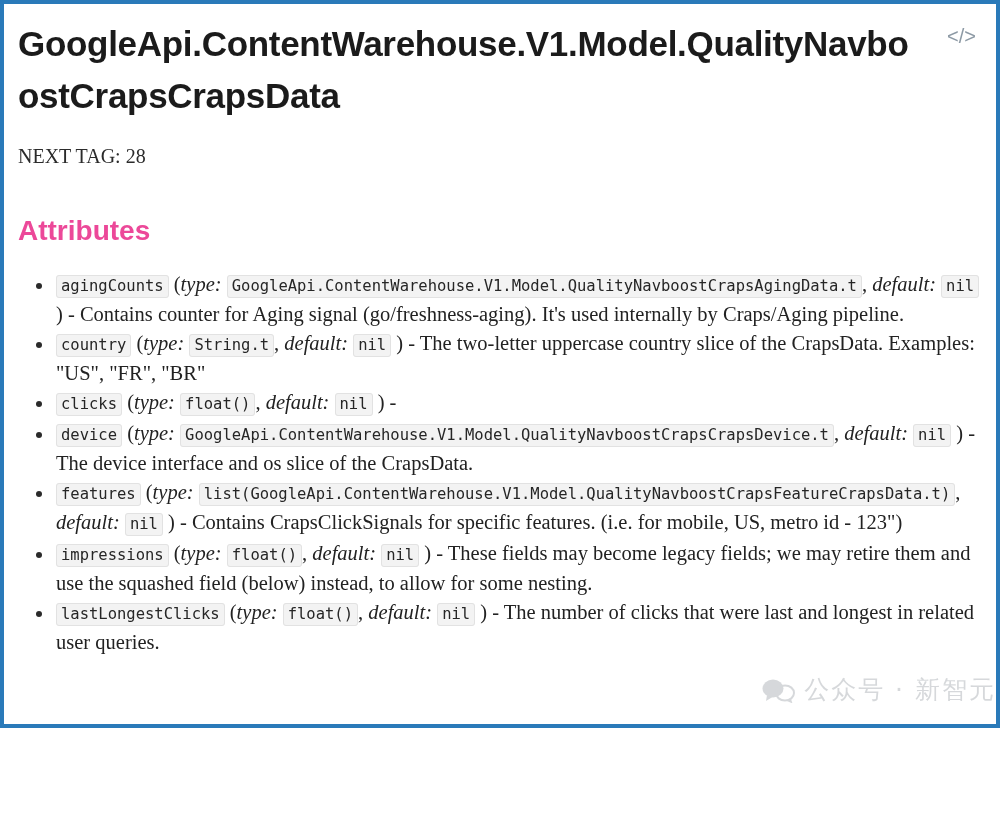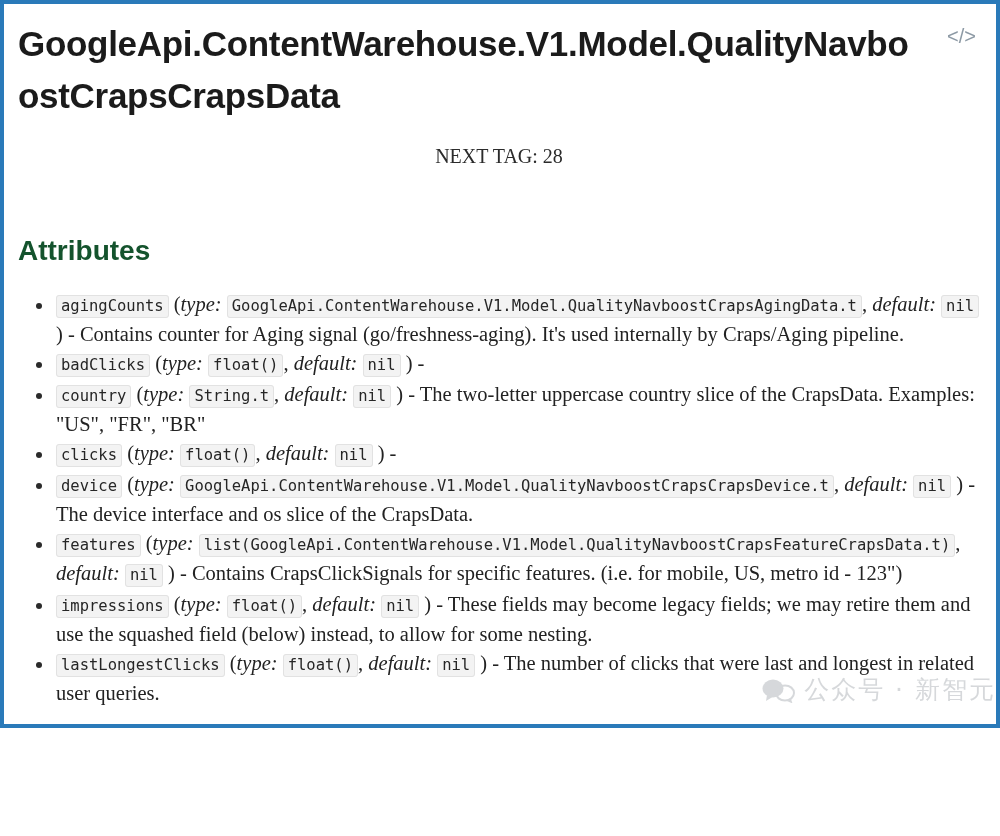--- a/index.html
+++ b/index.html
@@ -57,31 +57,30 @@
     line-height: 1;
     user-select: none;
   }
 
   
   .next-tag {
     margin: 20px 0 0 0;
     font-size: 20px;
     line-height: 28px;
     color: #2b2b2b;
-    text-align: center;
   }
 
   
   h2.section-heading {
-    margin: 64px 0 0 0;
+    margin: 44px 0 0 0;
     font-family: "Liberation Sans", "DejaVu Sans", sans-serif;
     font-weight: bold;
     font-size: 28px;
     line-height: 34px;
-    color: #14532d;
+    color: #ec4899;
   }
 
   
   ul.attr-list {
     margin: 22px 0 0 0;
     padding: 0 0 0 38px;
     list-style: none;
   }
   ul.attr-list > li {
     position: relative;
@@ -154,21 +153,20 @@
       <h1 class="page-title">GoogleApi.ContentWarehouse.V1.Model.QualityNavboostCrapsCrapsData</h1>
       <span class="code-link-icon">&lt;/&gt;</span>
     </div>
 
     <p class="next-tag">NEXT TAG: 28</p>
 
     <h2 class="section-heading">Attributes</h2>
 
     <ul class="attr-list" id="attr-list">
         <li><code class="code">agingCounts</code> <span class="paren">(</span><span class="meta">type:</span> <code class="code">GoogleApi.ContentWarehouse.V1.Model.QualityNavboostCrapsAgingData.t</code><span>, </span><span class="meta">default:</span> <code class="code">nil</code><span class="paren"> ) </span><span>-</span><span> Contains counter for Aging signal (go/freshness-aging). It's used internally by Craps/Aging pipeline.</span></li>
-        <li><code class="code">badClicks</code> <span class="paren">(</span><span class="meta">type:</span> <code class="code">float()</code><span>, </span><span class="meta">default:</span> <code class="code">nil</code><span class="paren"> ) </span><span>-</span></li>
         <li><code class="code">country</code> <span class="paren">(</span><span class="meta">type:</span> <code class="code">String.t</code><span>, </span><span class="meta">default:</span> <code class="code">nil</code><span class="paren"> ) </span><span>-</span><span> The two-letter uppercase country slice of the CrapsData. Examples: "US", "FR", "BR"</span></li>
         <li><code class="code">clicks</code> <span class="paren">(</span><span class="meta">type:</span> <code class="code">float()</code><span>, </span><span class="meta">default:</span> <code class="code">nil</code><span class="paren"> ) </span><span>-</span></li>
         <li><code class="code">device</code> <span class="paren">(</span><span class="meta">type:</span> <code class="code">GoogleApi.ContentWarehouse.V1.Model.QualityNavboostCrapsCrapsDevice.t</code><span>, </span><span class="meta">default:</span> <code class="code">nil</code><span class="paren"> ) </span><span>-</span><span> The device interface and os slice of the CrapsData.</span></li>
         <li><code class="code">features</code> <span class="paren">(</span><span class="meta">type:</span> <code class="code">list(GoogleApi.ContentWarehouse.V1.Model.QualityNavboostCrapsFeatureCrapsData.t)</code><span>, </span><span class="meta">default:</span> <code class="code">nil</code><span class="paren"> ) </span><span>-</span><span> Contains CrapsClickSignals for specific features. (i.e. for mobile, US, metro id - 123")</span></li>
         <li><code class="code">impressions</code> <span class="paren">(</span><span class="meta">type:</span> <code class="code">float()</code><span>, </span><span class="meta">default:</span> <code class="code">nil</code><span class="paren"> ) </span><span>-</span><span> These fields may become legacy fields; we may retire them and use the squashed field (below) instead, to allow for some nesting.</span></li>
         <li><code class="code">lastLongestClicks</code> <span class="paren">(</span><span class="meta">type:</span> <code class="code">float()</code><span>, </span><span class="meta">default:</span> <code class="code">nil</code><span class="paren"> ) </span><span>-</span><span> The number of clicks that were last and longest in related user queries.</span></li>
       </ul>
 
     <div class="watermark">
       <span class="wechat-icon">

